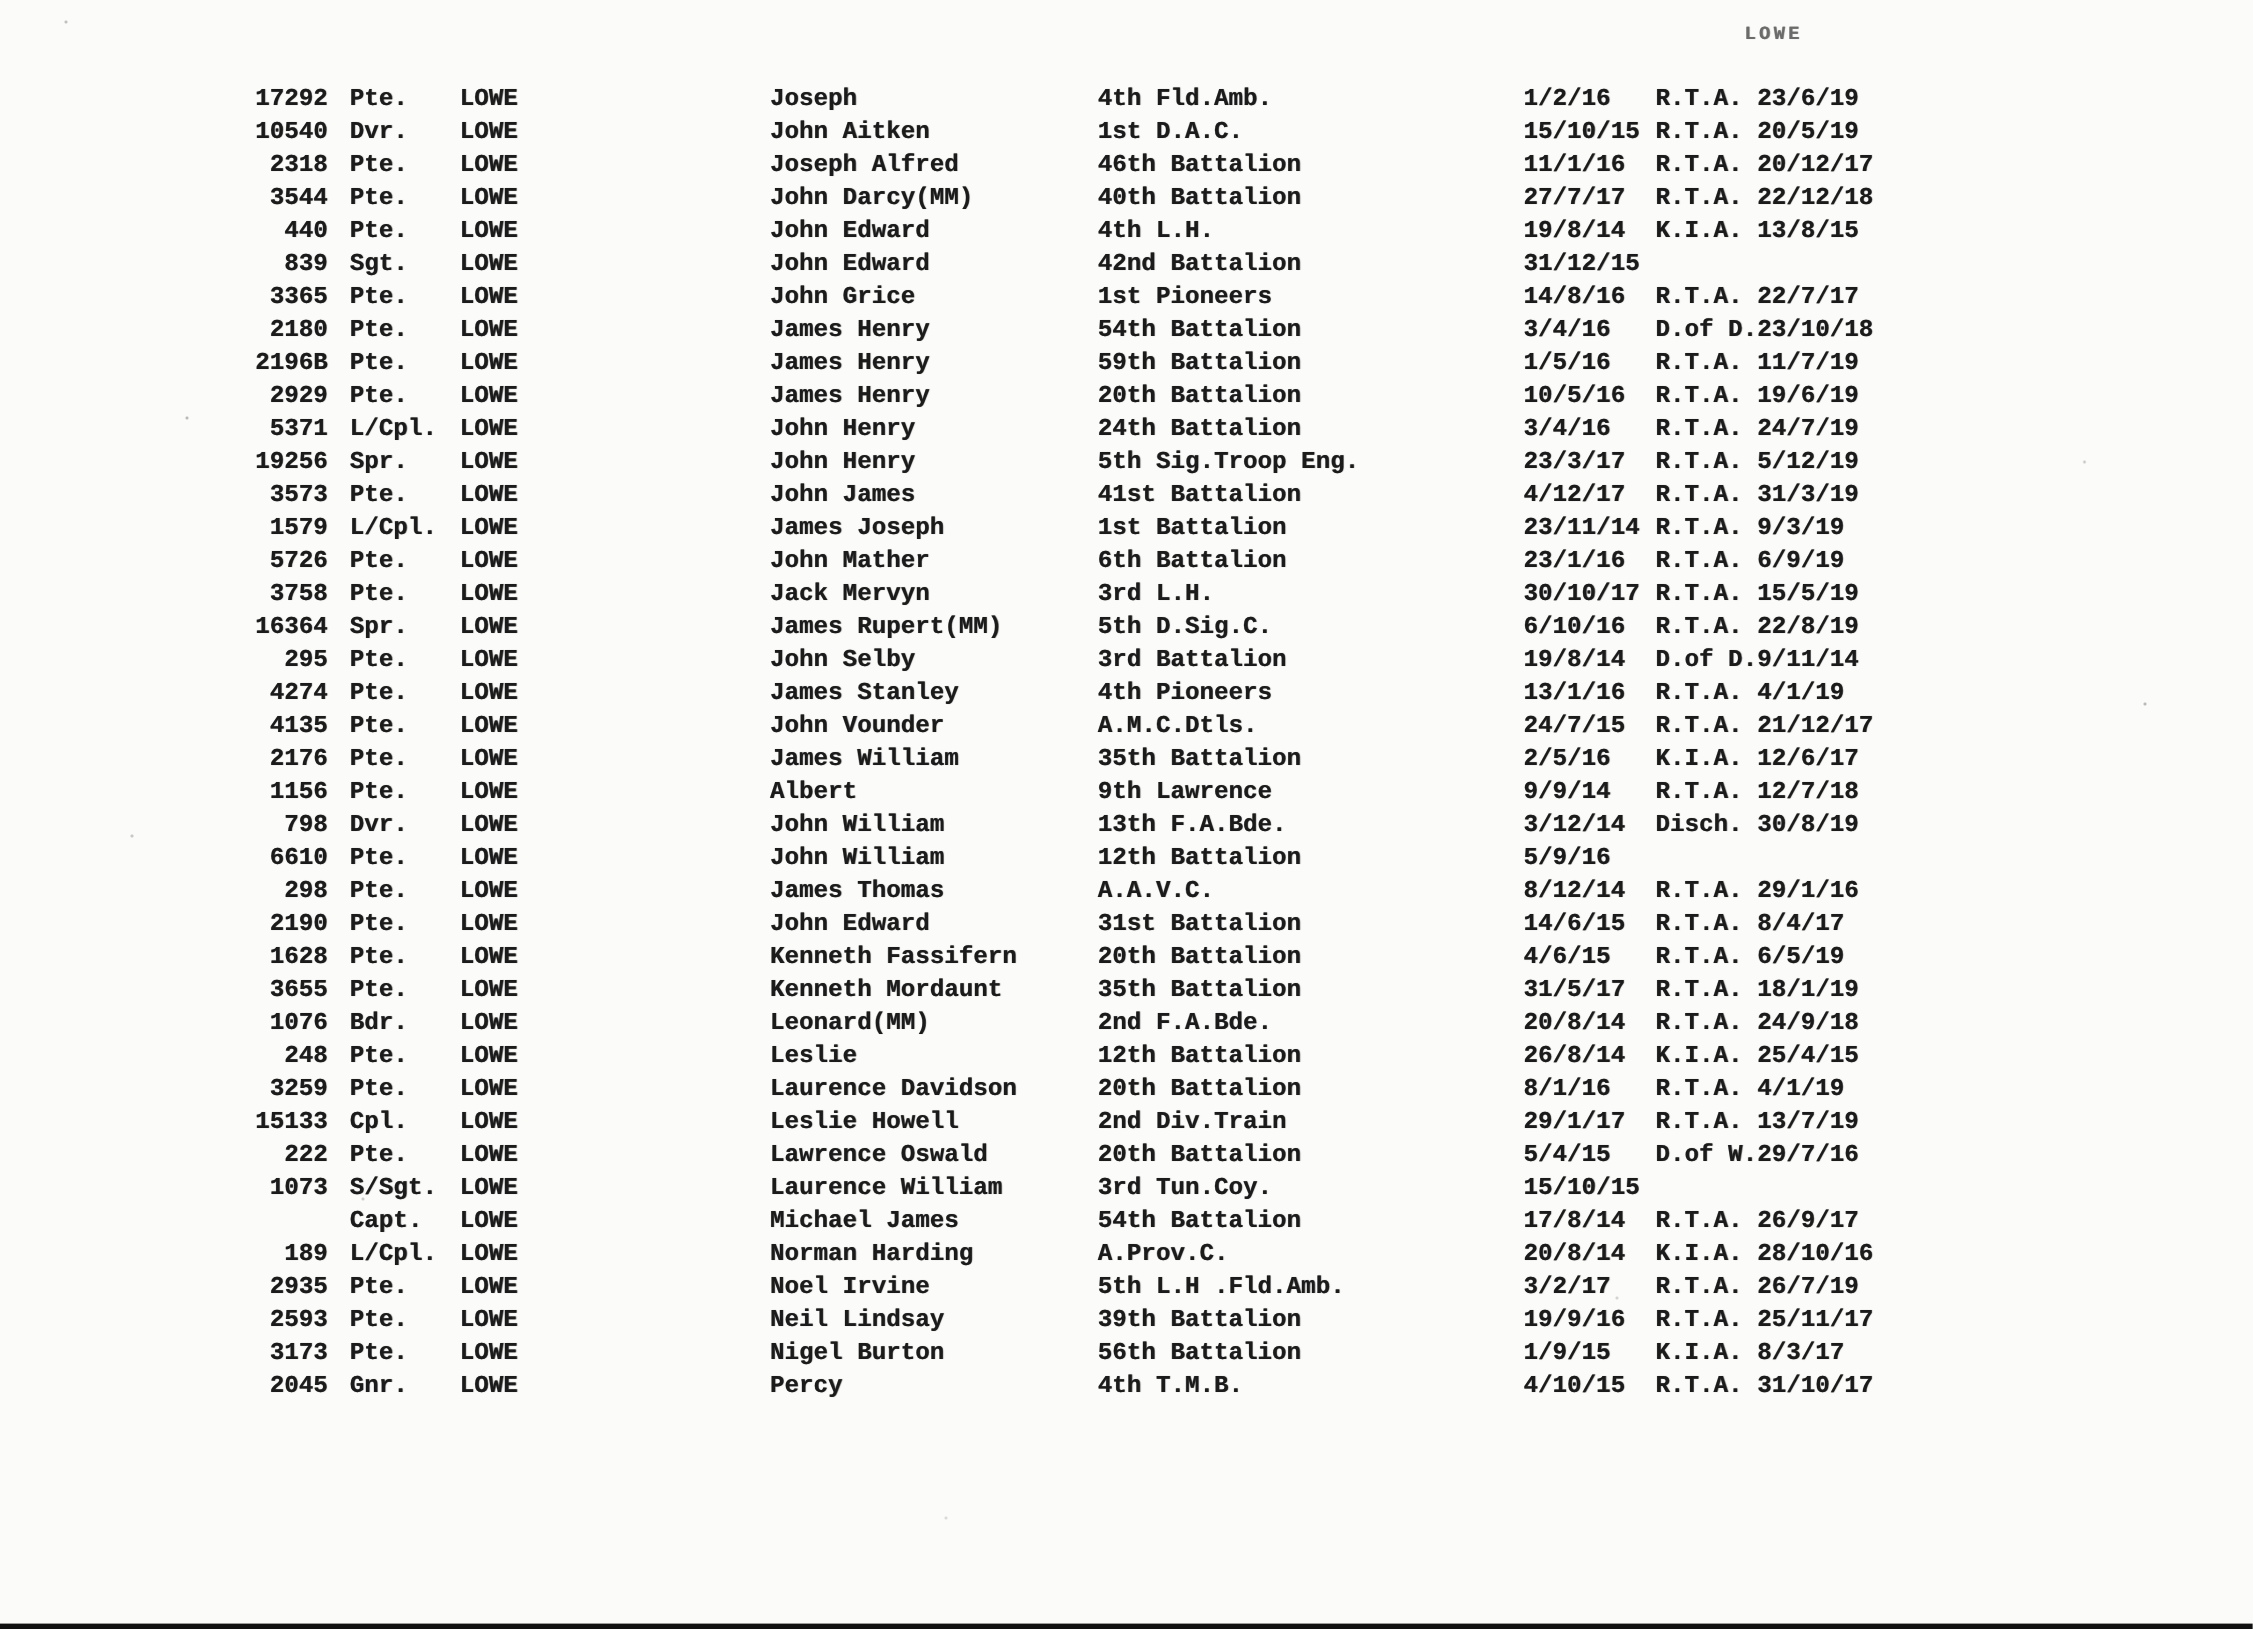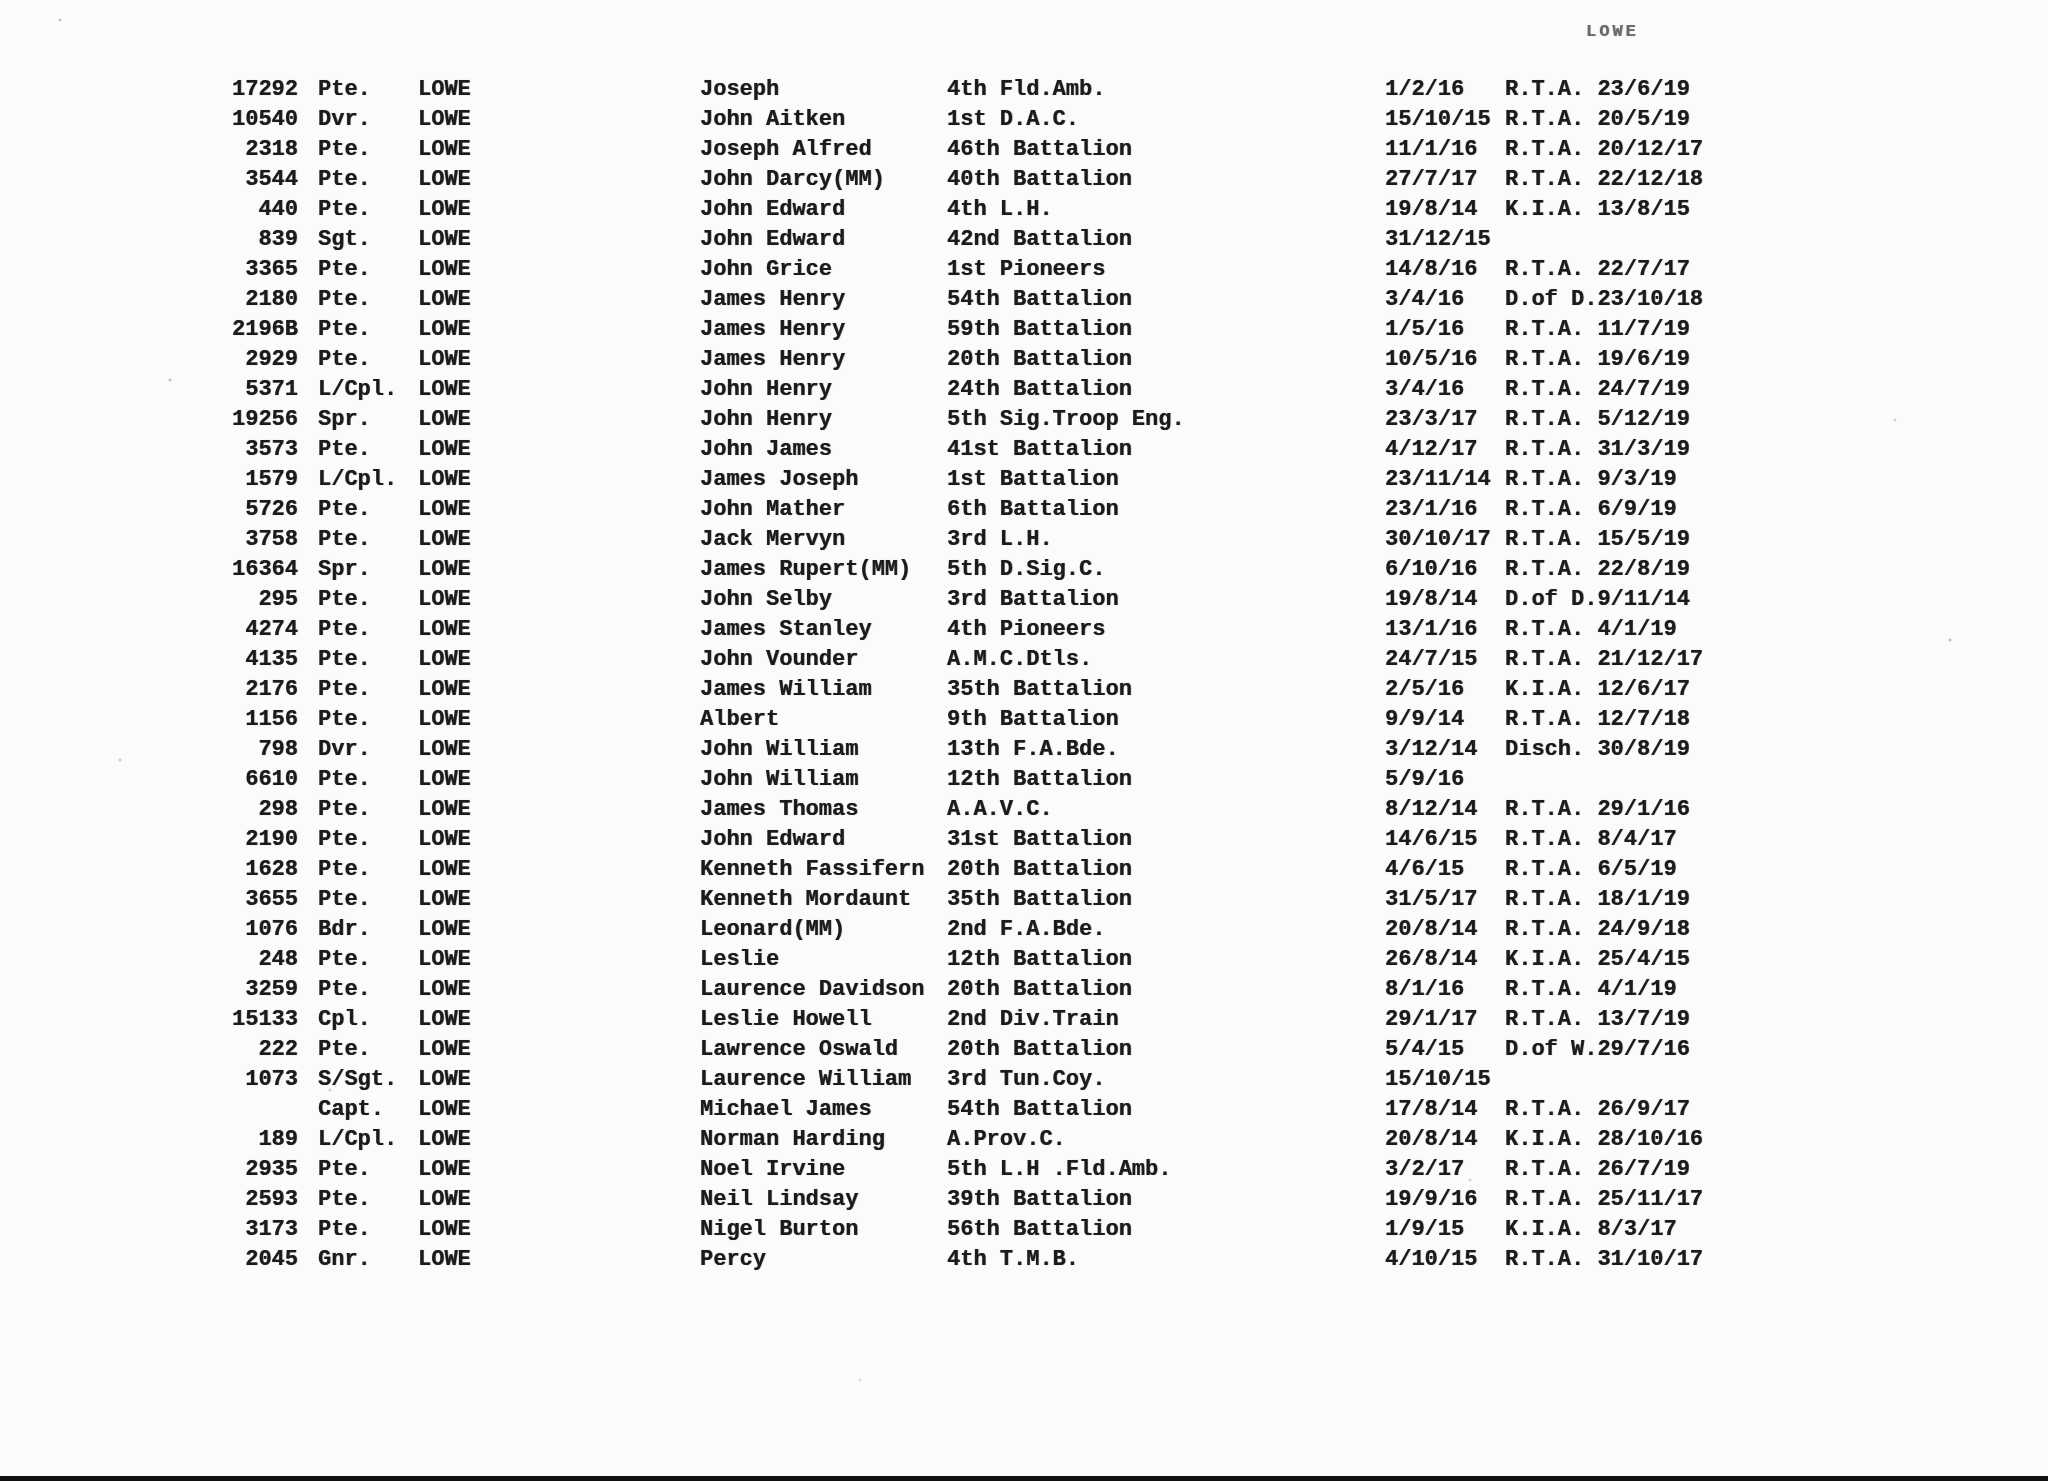--- a/index.html
+++ b/index.html
@@ -32,21 +32,21 @@
   .roll{
     position:absolute;left:0;top:75px;width:2048px;
     font-size:22px;
   }
   .row{position:relative;height:30px;line-height:30px;white-space:pre;}
   .c{position:absolute;top:0;}
   .c-num{left:0;width:298px;text-align:right;}
   .c-rank{left:318px;font-family:Liberation Mono, monospace;}
   .c-surname{left:418px;}
   .c-given{left:700px;}
-  .c-unit{left:947px;}
+  .c-unit{left:998px;}
   .c-date{left:1385px;}
   .c-fate{left:1505px;}
   .header-surname{
     position:absolute;left:1586px;top:22px;
     font-size:17px;letter-spacing:3px;
     color:#3c3c3c;opacity:.75;filter:blur(.5px);
   }
   .footer{
     position:absolute;left:0;right:0;bottom:6px;height:28px;
   }
@@ -282,21 +282,21 @@
       <span class="c c-unit typewriter">35th Battalion</span>
       <span class="c c-date typewriter">2/5/16</span>
       <span class="c c-fate typewriter">K.I.A. 12/6/17</span>
     </div>
 
     <div class="row">
       <span class="c c-num typewriter">1156</span>
       <span class="c c-rank typewriter">Pte.</span>
       <span class="c c-surname typewriter">LOWE</span>
       <span class="c c-given typewriter">Albert</span>
-      <span class="c c-unit typewriter">9th Battalion</span>
+      <span class="c c-unit typewriter">9th Lawrence</span>
       <span class="c c-date typewriter">9/9/14</span>
       <span class="c c-fate typewriter">R.T.A. 12/7/18</span>
     </div>
 
     <div class="row">
       <span class="c c-num typewriter">798</span>
       <span class="c c-rank typewriter">Dvr.</span>
       <span class="c c-surname typewriter">LOWE</span>
       <span class="c c-given typewriter">John William</span>
       <span class="c c-unit typewriter">13th F.A.Bde.</span>

